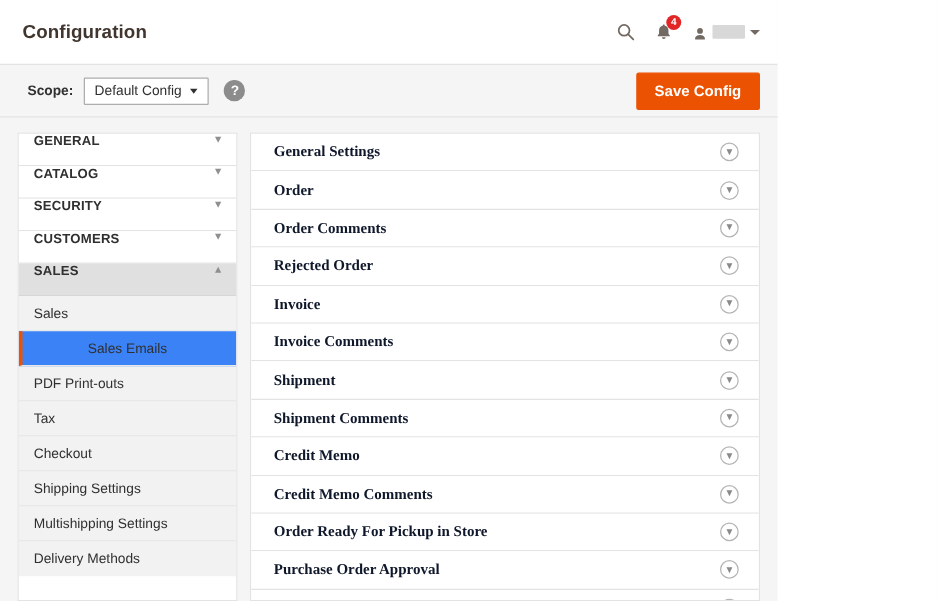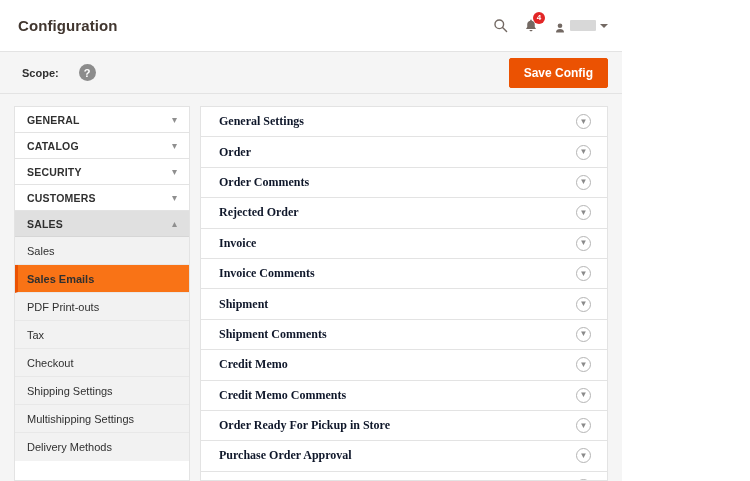--- a/index.html
+++ b/index.html
@@ -157,21 +157,21 @@
     width: 176px;
     flex: 0 0 176px;
     background: #ffffff;
     border: 1px solid #e3e3e3;
     overflow: hidden;
   }
   .nav-group {
     border-bottom: 1px solid #e3e3e3;
     height: 26px;
     display: flex;
-    align-items: center;
+    align-items: flex-start;
     padding: 0 12px;
     cursor: pointer;
     background: #ffffff;
   }
   .nav-group.active {
     background: #e0e0e0;
     border-bottom: 1px solid #d6d6d6;
   }
   .nav-group .title {
     font-size: 10.5px;
@@ -194,24 +194,25 @@
     align-items: center;
     padding: 0 12px;
     font-size: 11px;
     color: #303030;
     border-bottom: 1px solid #e8e8e8;
     cursor: pointer;
     position: relative;
   }
   .nav-item:last-child { border-bottom: none; }
   .nav-item.selected {
-    background: #f97316;
-    font-weight: bold;
+    background: #3b82f6;
+    font-weight: normal;
     border-left: 3px solid #eb5202;
     padding-left: 9px;
+    justify-content: center;
   }
 
   
   .content {
     flex: 1 1 auto;
     background: #ffffff;
     border: 1px solid #e3e3e3;
     overflow: hidden;
   }
   .section-row {
@@ -271,20 +272,24 @@
           </svg>
         </span>
         <span class="namebox"></span>
         <span class="caret-down"></span>
       </div>
     </div>
   </div>
 
   <div class="scopebar">
     <span class="scope-label">Scope:</span>
+    <div class="scope-select">
+      <span>Default Config</span>
+      <span class="caret"></span>
+    </div>
     <div class="help-icon">?</div>
     <button class="save-btn">Save Config</button>
   </div>
 
   <div class="body-wrap">
 
     <div class="leftnav">
       <div class="nav-group">
         <span class="title">GENERAL</span>
         <span class="chev">▾</span>

